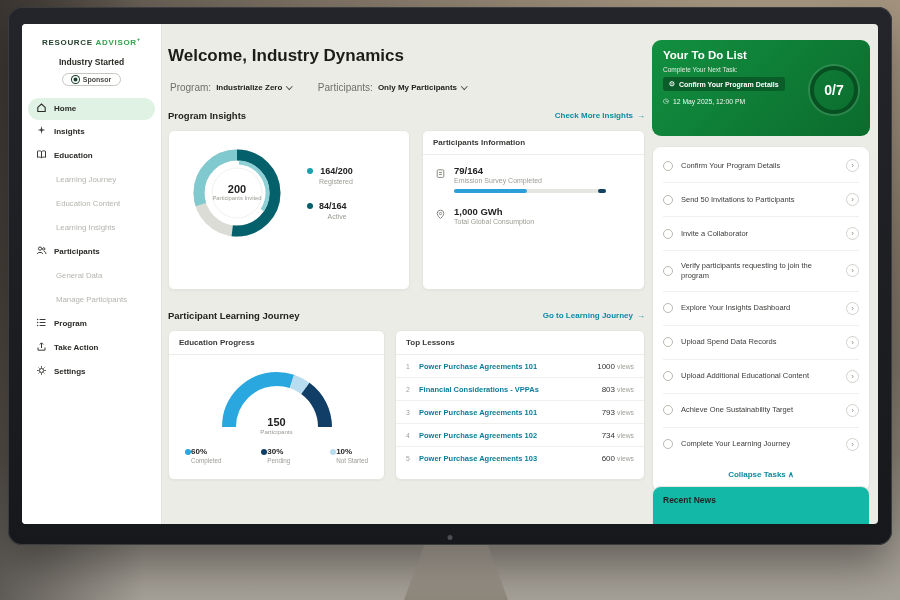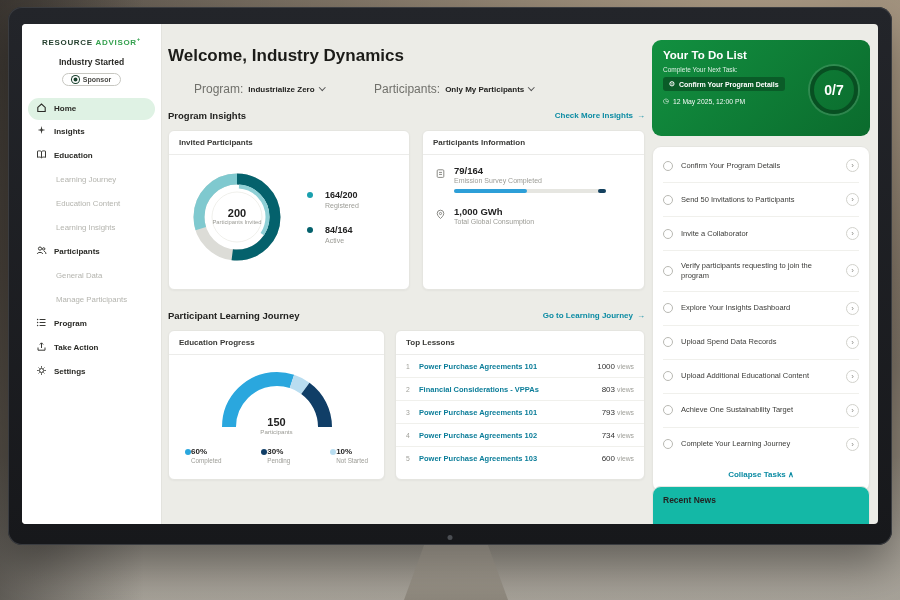--- a/index.html
+++ b/index.html
@@ -42,42 +42,42 @@
   .nav-item { display:flex; align-items:center; height:24px; padding-left:14px; gap:7px;
     font-size:8px; font-weight:bold; color:#2a2a26; cursor:pointer; }
   .nav-item.sub { padding-left:34px; font-weight:normal; color:#b4b4ae; font-size:7.8px; }
   .nav-item.active { background:#DFF2E4; border-radius:13px; margin:0 6px; padding-left:8px; height:22px; }
   .nav-item svg { flex:0 0 auto; }
 
   
   .welcome { position:absolute; left:146px; top:22px; font-size:17px; font-weight:bold; color:#1c1c19; }
   .filters { position:absolute; left:148px; top:58px; display:flex; gap:26px; align-items:center; }
   .filter { display:flex; align-items:center; gap:5px; cursor:pointer; }
-  .filter .flabel { font-size:12px; color:#70706b;margin-left:24px; }
+  .filter .flabel { font-size:10px; color:#70706b; }
   .filter .fvalue { font-size:8px; font-weight:bold; color:#222220; }
   .chev { width:4.5px; height:4.5px; border-right:1.2px solid #555; border-bottom:1.2px solid #555;
     transform:rotate(45deg); margin-top:-3px; display:inline-block; }
 
   .sec-row { position:absolute; left:146px; width:477px; display:flex; justify-content:space-between; align-items:center; }
   .sec-title { font-size:9.5px; font-weight:bold; color:#222220; }
   .sec-link { font-size:8px; font-weight:bold; color:#0B8BA3; display:flex; gap:4px; align-items:center; cursor:pointer; }
 
   .card { position:absolute; background:#fff; border:1px solid #e5e5e0; border-radius:6px;
     box-shadow:0 1px 2px rgba(0,0,0,.04); overflow:hidden; }
   .card-head { padding:7px 10px; border-bottom:1px solid #ececea; font-size:8px; font-weight:bold; color:#3a3a37; }
 
   
   .invited-body { display:flex; align-items:center; padding:10px 8px; }
   .donut-wrap { position:relative; width:104px; height:104px; margin-left:8px; }
   .donut-center { position:absolute; inset:26px; display:flex; flex-direction:column; align-items:center;
     justify-content:center; text-align:center; }
   .donut-center .dval { font-size:11px; font-weight:bold; color:#222; }
   .donut-center .dlab { font-size:5.8px; color:#9a9a94; line-height:1.25; }
   .legend-col { display:flex; flex-direction:column; gap:16px; margin-left:18px; }
-  .leg-item { display:flex; gap:12px; }
+  .leg-item { display:flex; gap:6px;text-align:right; }
   .dot { width:6px; height:6px; border-radius:50%; margin-top:2px; }
   .leg-val { font-size:9px; font-weight:bold; color:#222; }
   .leg-lab { font-size:7px; color:#9c9c96; margin-top:2px; }
 
   
   .info-body { padding:10px 12px; display:flex; flex-direction:column; gap:13px; }
   .info-row { display:flex; gap:8px; }
   .info-txt .ival { font-size:9.5px; font-weight:bold; color:#222; }
   .info-txt .ilab { font-size:7px; color:#9c9c96; margin-top:1px; }
   .bar { position:relative; width:152px; height:4px; background:#E6E6E1; border-radius:2px; margin-top:5px; }
@@ -236,21 +236,20 @@
 
       <div class="sec-row" style="top:86px">
         <span class="sec-title">Program Insights</span>
         <span class="sec-link">
           <span>Check More Insights</span>
           <span>→</span>
         </span>
       </div>
 
       <div class="card" style="left:146px; top:106px; width:242px; height:160px;">
-        <div class="card-head">Invited Participants</div>
         <div class="invited-body">
           <div class="donut-wrap">
             <svg width="104" height="104" viewBox="0 0 104 104">
               <g transform="rotate(-90 52 52)">
                 <circle cx="52" cy="52" r="38" fill="none" stroke="#DCDCD7" stroke-width="11"></circle>
                 <circle cx="52" cy="52" r="38" fill="none" stroke="#7FC9CF" stroke-width="11" stroke-dasharray="72 999" stroke-dashoffset="-167"></circle>
                 <circle cx="52" cy="52" r="38" fill="none" stroke="#04616C" stroke-width="11" stroke-dasharray="124 999"></circle>
                 <circle cx="52" cy="52" r="30.5" fill="none" stroke="#8ED0D6" stroke-width="4" stroke-dasharray="64 999" stroke-dashoffset="-2"></circle>
               </g>
               <circle cx="52" cy="52" r="25" fill="#ffffff" stroke="#f0f0ec" stroke-width="1"></circle>

